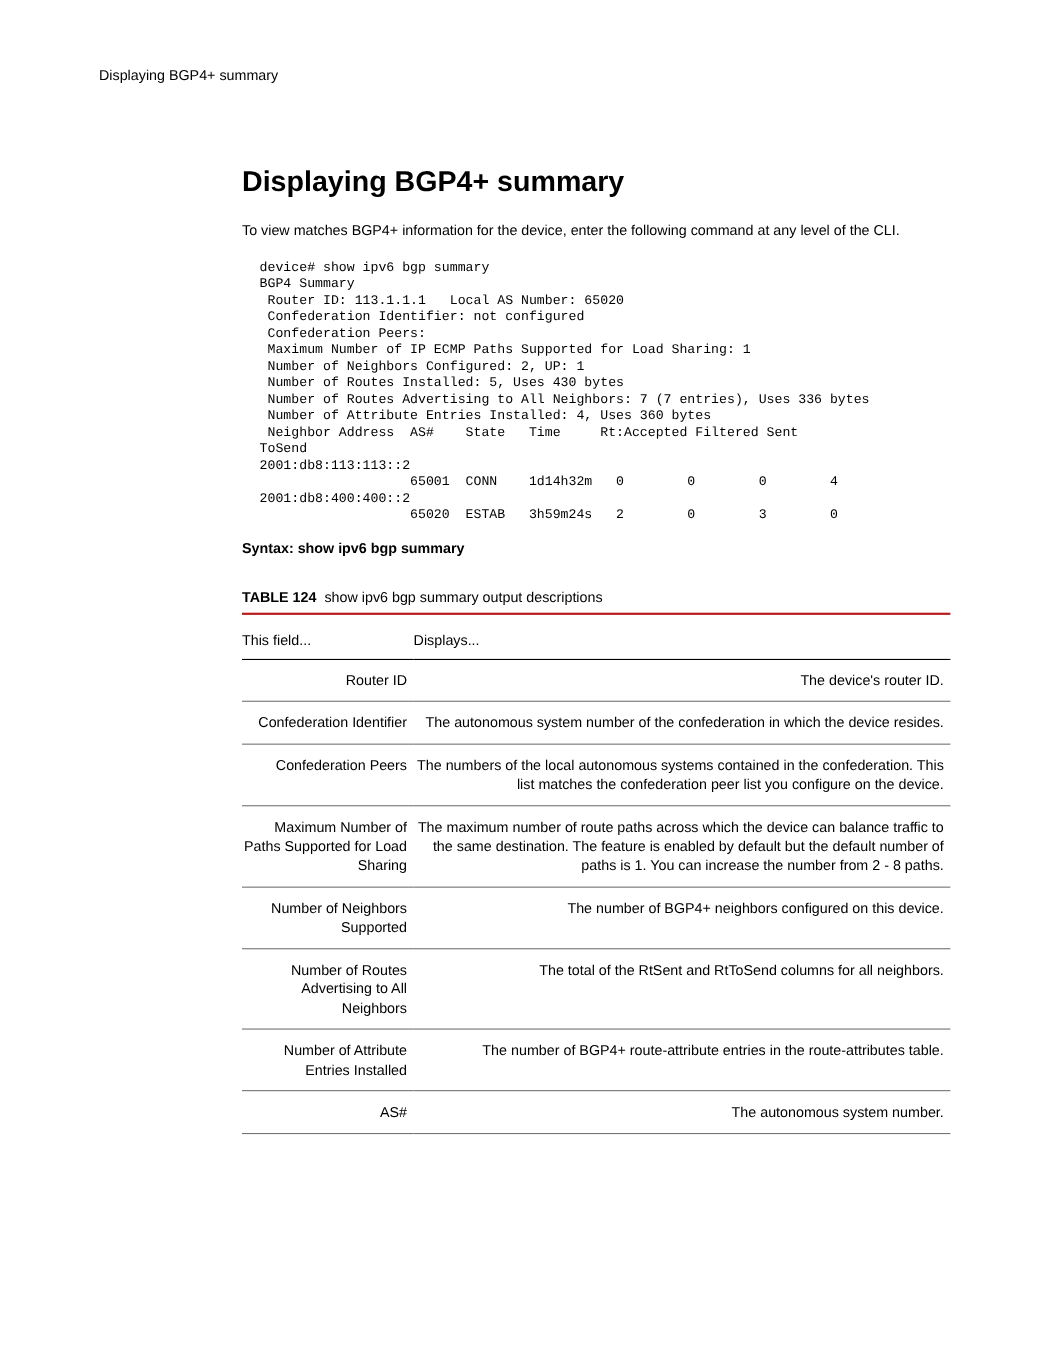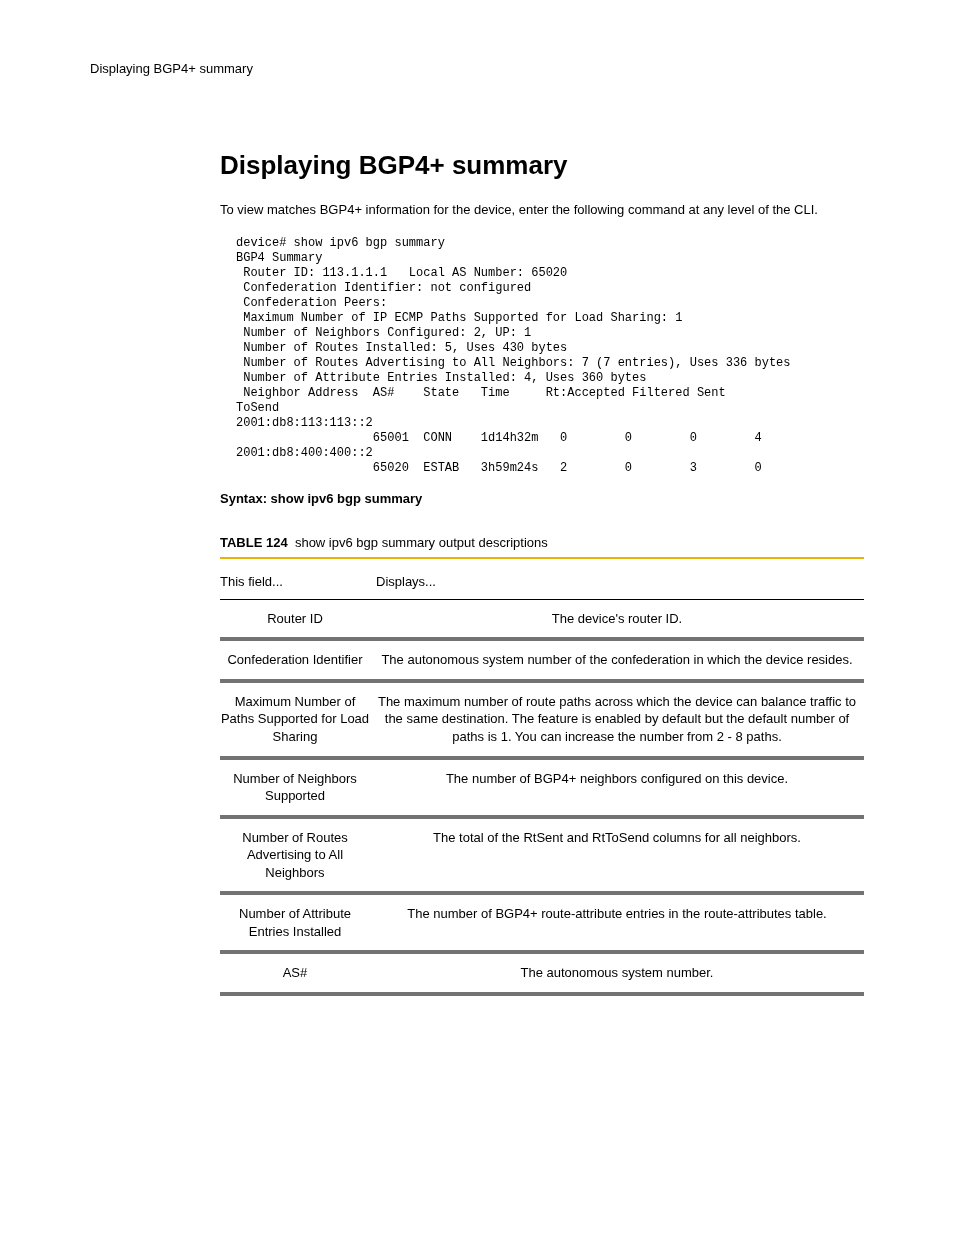--- a/index.html
+++ b/index.html
@@ -34,40 +34,40 @@
     line-height: 1.25;
   }
   .syntax {
     font-weight: bold;
     font-size: 13px;
     margin-bottom: 26px;
   }
   .table-caption {
     font-size: 13px;
     margin-bottom: 6px;
-    border-bottom: 2px solid #eab308;
+    border-bottom: 2px solid #b91c1c;
     padding-bottom: 6px;
   }
   .table-caption b { font-weight: bold; }
   table.desc {
     width: 100%;
     border-collapse: collapse;
     font-size: 13px;
   }
   table.desc th {
     text-align: left;
     font-weight: normal;
     padding: 8px 6px 8px 0;
     border-bottom: 1px solid #000;
     vertical-align: top;
   }
   table.desc td {
-    text-align: center;
+    text-align: right;
     padding: 10px 6px 10px 0;
-    border-bottom: 4px solid #737373;
+    border-bottom: 1px solid #737373;
     vertical-align: top;
   }
   table.desc th:first-child,
   table.desc td:first-child {
     width: 150px;
   }
   .content-indent { margin-left: 130px; }
 </style>
 </head>
 <body>
@@ -113,20 +113,24 @@
     <tbody id="tbody">
         <tr>
           <td>Router ID</td>
           <td>The device's router ID.</td>
         </tr>
         <tr>
           <td>Confederation Identifier</td>
           <td>The autonomous system number of the confederation in which the device resides.</td>
         </tr>
         <tr>
+          <td>Confederation Peers</td>
+          <td>The numbers of the local autonomous systems contained in the confederation. This list matches the confederation peer list you configure on the device.</td>
+        </tr>
+        <tr>
           <td>Maximum Number of Paths Supported for Load Sharing</td>
           <td>The maximum number of route paths across which the device can balance traffic to the same destination. The feature is enabled by default but the default number of paths is 1. You can increase the number from 2 - 8 paths.</td>
         </tr>
         <tr>
           <td>Number of Neighbors Supported</td>
           <td>The number of BGP4+ neighbors configured on this device.</td>
         </tr>
         <tr>
           <td>Number of Routes Advertising to All Neighbors</td>
           <td>The total of the RtSent and RtToSend columns for all neighbors.</td>

